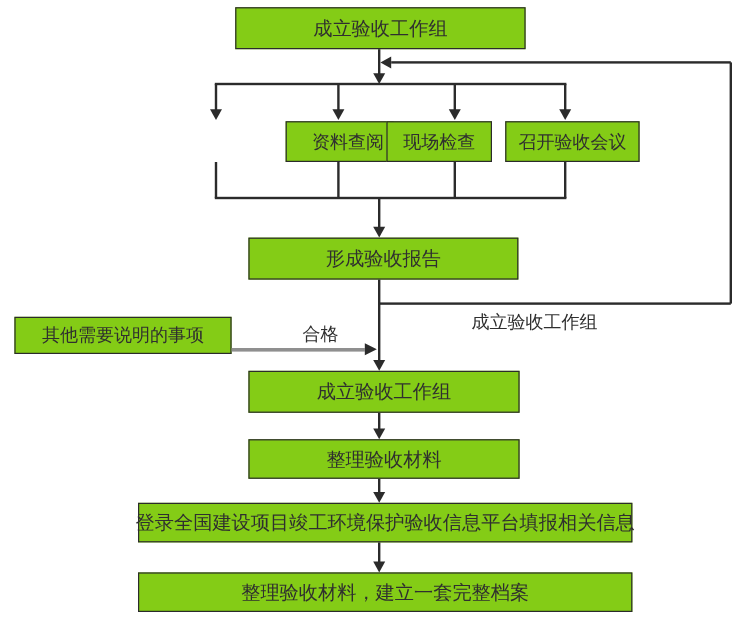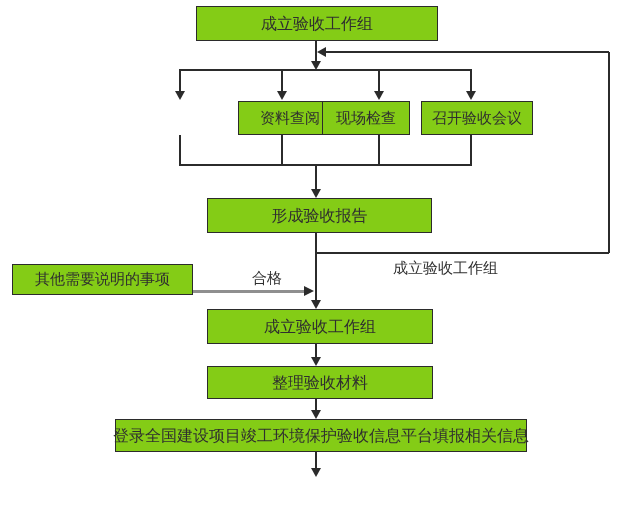--- a/index.html
+++ b/index.html
@@ -67,20 +67,21 @@
   <div class="box big" style="left:207px;top:198px;width:225px;height:35px;">形成验收报告</div>
 
   <div class="box" style="left:12px;top:264px;width:181px;height:31px;">其他需要说明的事项</div>
 
   <div class="box big" style="left:207px;top:309px;width:226px;height:35px;">成立验收工作组</div>
 
   <div class="box big" style="left:207px;top:366px;width:226px;height:33px;">整理验收材料</div>
 
   <div class="box big" style="left:115px;top:419px;width:412px;height:33px;">登录全国建设项目竣工环境保护验收信息平台填报相关信息</div>
 
+  <div class="box big" style="left:115px;top:477px;width:412px;height:33px;">整理验收材料，建立一套完整档案</div>
 
   <div class="edge-label" style="left:252px;top:269px;width:60px;">合格</div>
 
   <div class="edge-label" style="left:393px;top:259px;">成立验收工作组</div>
 
   <div class="vline" style="left:315px;top:41px;height:21px;"></div>
   <div class="arr down" style="left:311px;top:61px;"></div>
 
   <div class="hline" style="left:326px;top:51px;width:283px;"></div>
   <div class="arr left" style="left:317px;top:47px;"></div>

